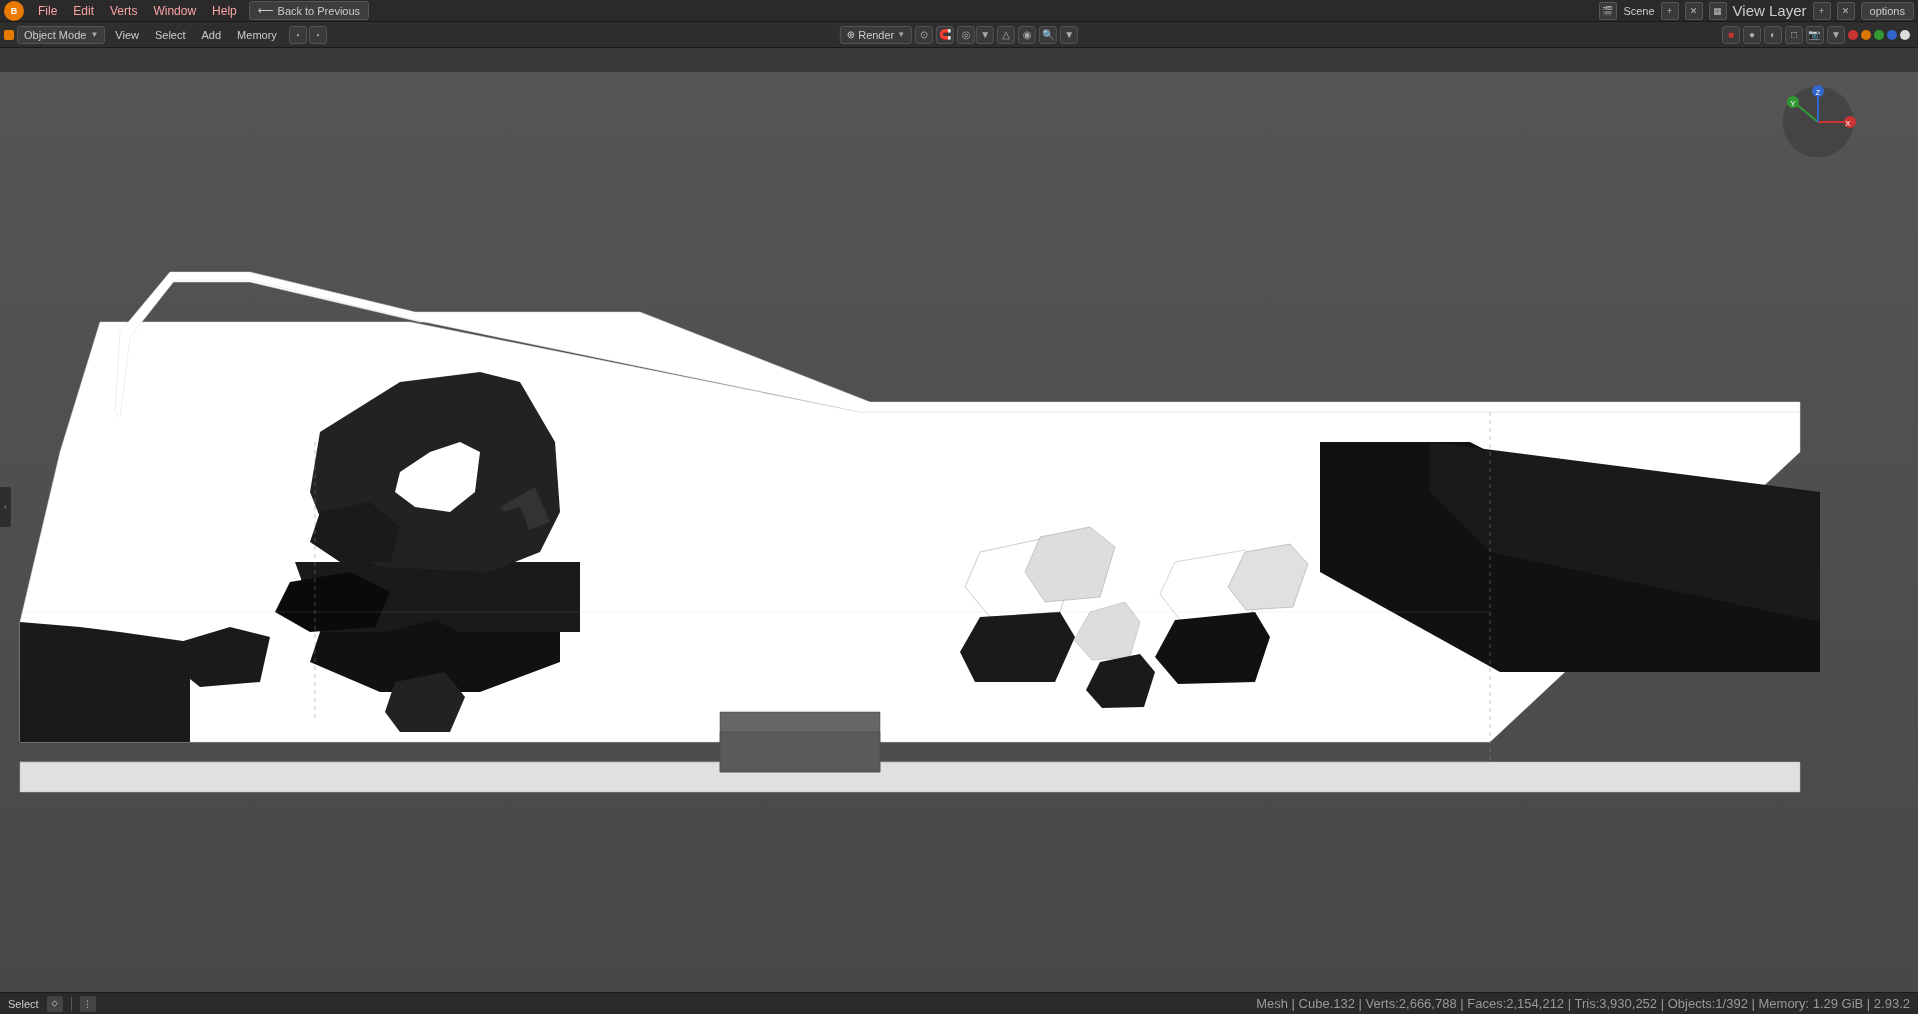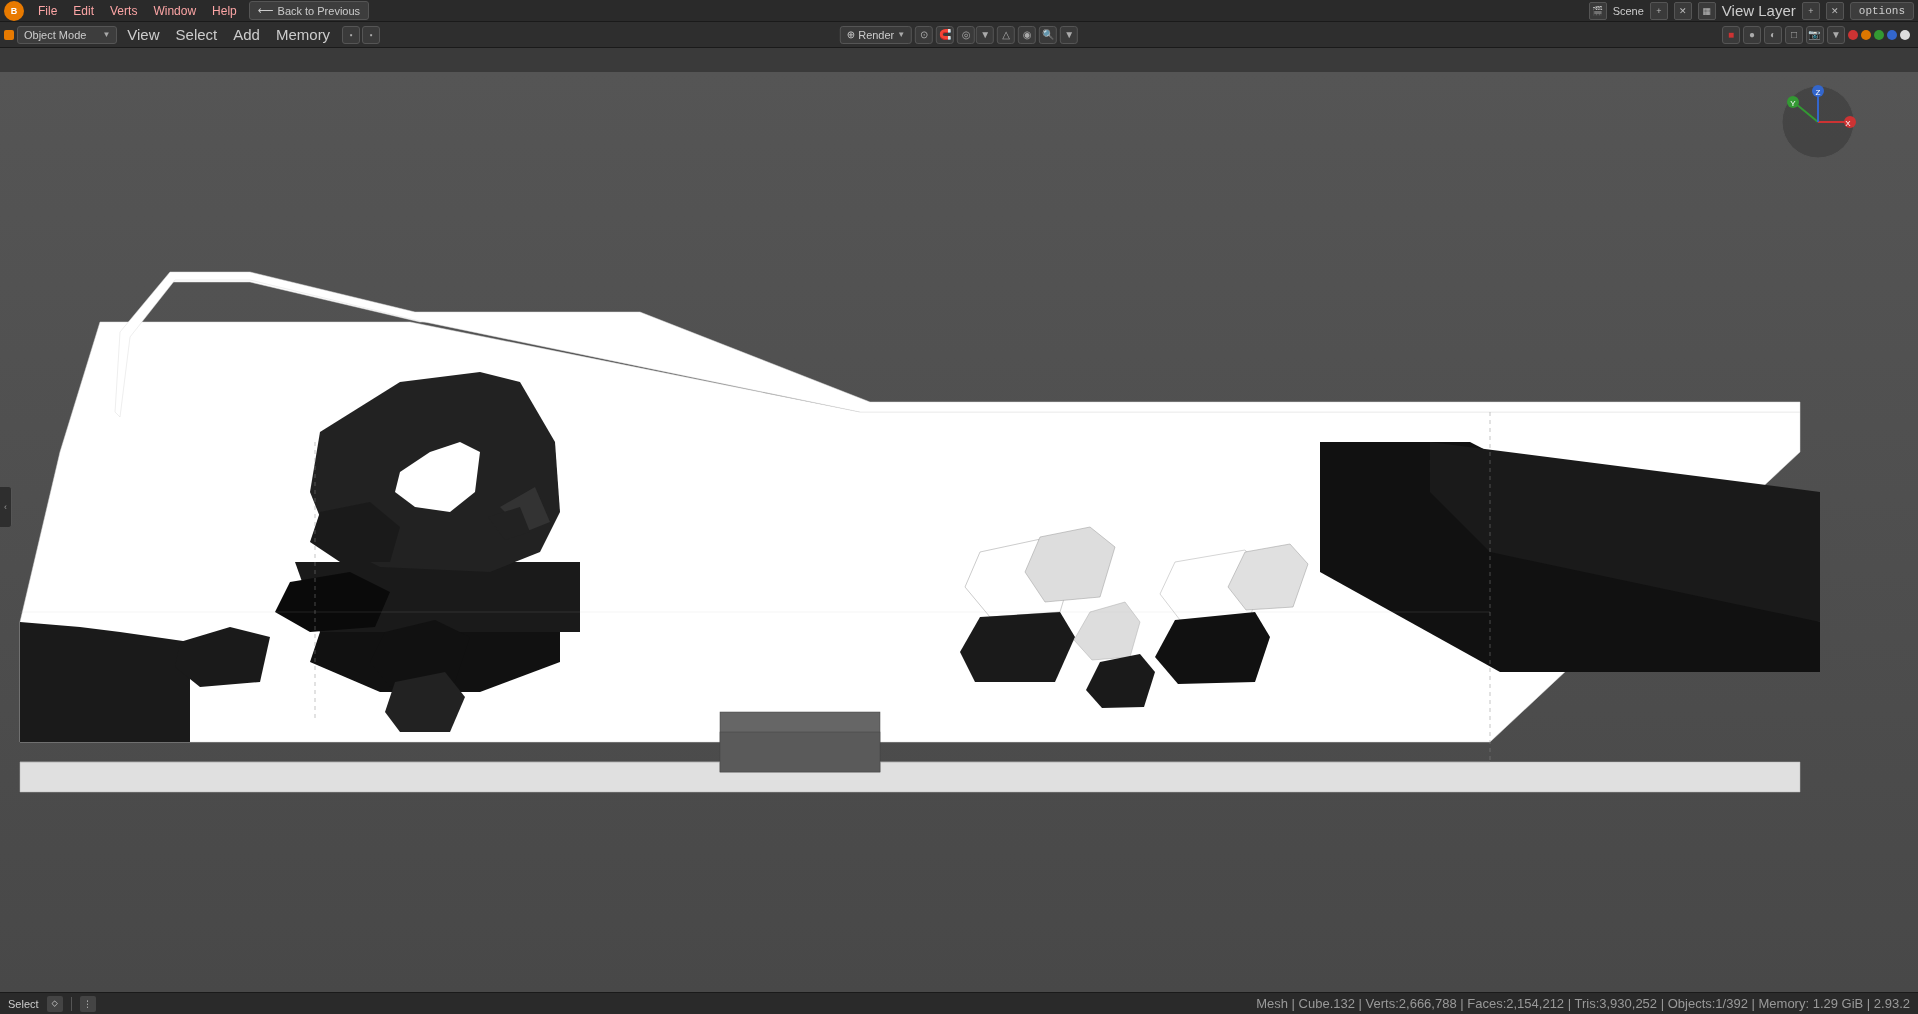--- a/index.html
+++ b/index.html
@@ -75,21 +75,20 @@
     }
 
     .options-btn {
       padding: 2px 8px;
       background: #3d3d3d;
       border: 1px solid #555;
       border-radius: 3px;
       color: #ccc;
       cursor: pointer;
       font-size: 11px;
-      font-family: Liberation Mono, monospace;
     }
 
     
     #header-toolbar {
       position: absolute;
       top: 22px; left: 0; right: 0;
       height: 26px;
       background: #2e2e2e;
       display: flex;
       align-items: center;
@@ -98,36 +97,36 @@
       gap: 4px;
       z-index: 100;
     }
 
     .toolbar-mode-btn {
       display: flex; align-items: center;
       background: #3d3d3d;
       border: 1px solid #555;
       border-radius: 3px;
       padding: 2px 6px;
-      gap: 16px;
+      gap: 4px;
       cursor: pointer;
       color: #ccc;
       font-size: 11px;
     }
 
     .chevron-down {
       font-size: 8px;
       color: #aaa;
     }
 
     .toolbar-btn {
       padding: 2px 6px;
       color: #ccc;
       cursor: pointer;
-      font-size: 15px;
+      font-size: 11px;
       border-radius: 3px;
     }
 
     .vc-btn {
       padding: 2px 6px;
       background: #3a3a3a;
       border: 1px solid #555;
       border-radius: 3px;
       color: #ccc;
       cursor: pointer;

